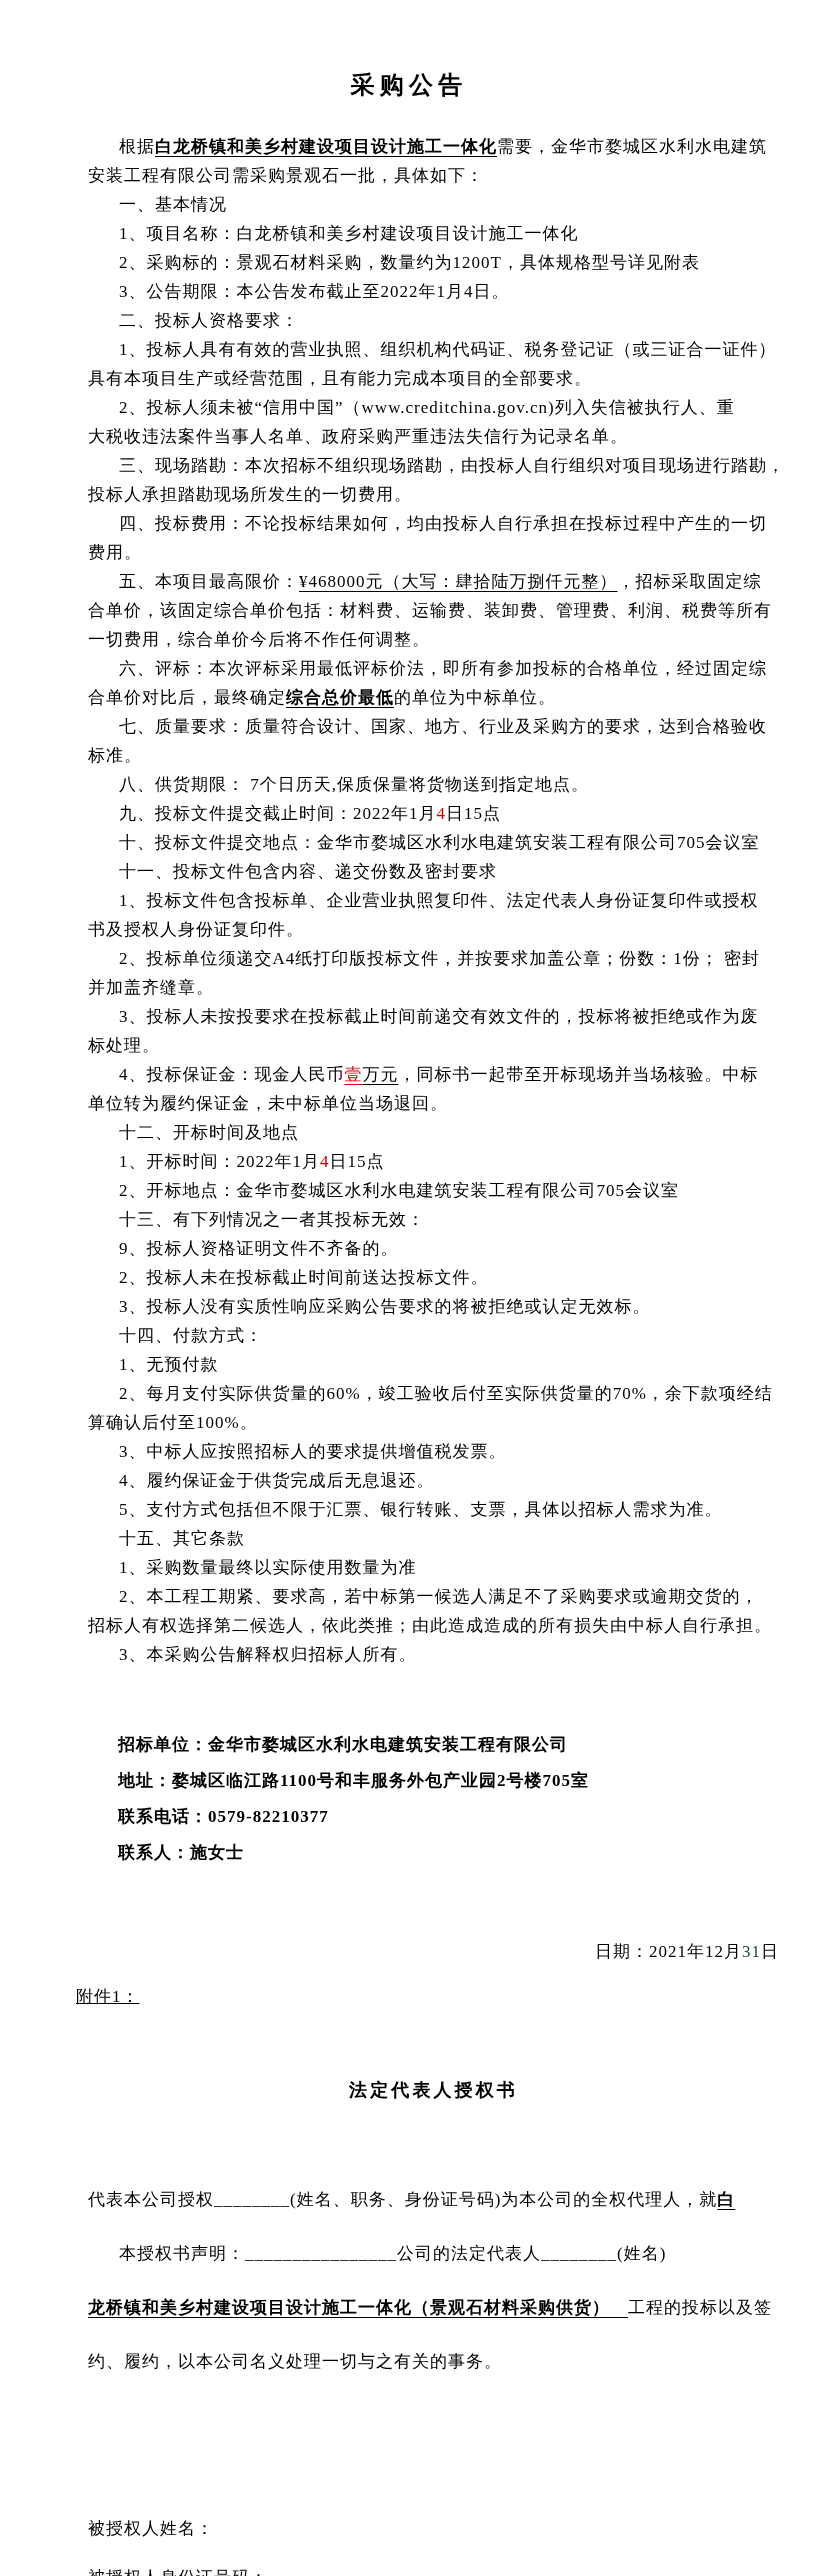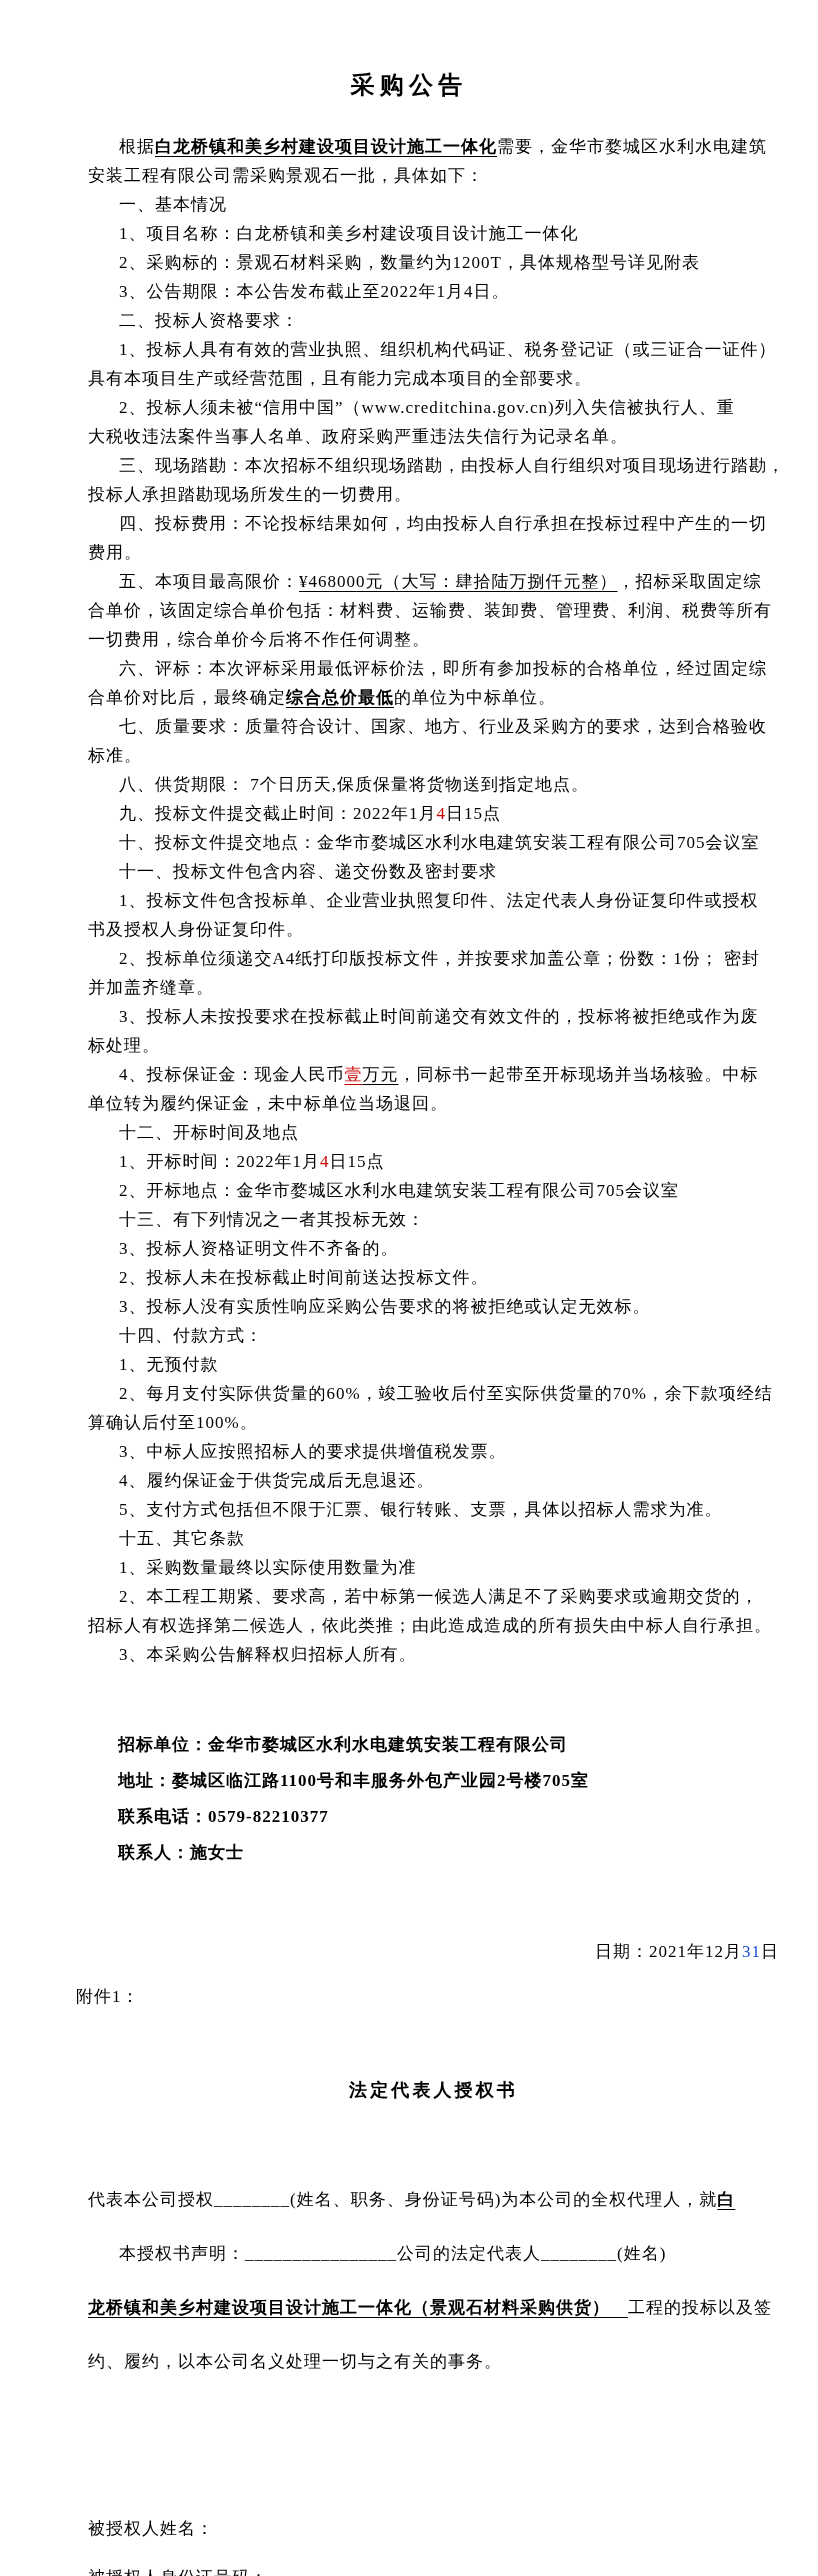--- a/index.html
+++ b/index.html
@@ -9,21 +9,21 @@
   h1.doc-title{margin:0;padding-top:69px;font-size:24px;line-height:33px;text-align:center;
        font-weight:700;letter-spacing:5.2px;}
   .sec{margin:8px 39px 0 88px;overflow:hidden;}
   .ln{margin:0;font-size:17px;letter-spacing:1px;white-space:nowrap;}
   .ind{text-indent:31px;}
   .b{font-weight:700;}
   .u{text-decoration:underline;text-underline-offset:3.6px;text-decoration-thickness:1px;}
   .sec-announce{margin-top:30px;}   .sec-announce .ln{line-height:29px;}
   .sec-contact{margin-top:58px;margin-left:118px;font-weight:bold;} .sec-contact .ln{line-height:36px;}
   .sec-dateline{margin-top:63px;text-align:right;} .sec-dateline .ln{line-height:36px;}
-  .sec-attach{margin-left:76px;}   .sec-attach .ln{line-height:37px;}
+  .sec-attach{margin-left:76px;}   .sec-attach .ln{line-height:37px;text-decoration:underline;}
   .sec-auth-title{margin-top:58px;}
   .sec-auth-title .ln{line-height:34px;text-align:center;font-size:18px;font-weight:700;letter-spacing:3.1px;}
   .sec-auth-a{margin-top:66px;}    .sec-auth-a .ln{line-height:54px;}
   .sec-auth-b{margin-top:115px;}    .sec-auth-b .ln{line-height:49px;}
 </style>
 </head>
 <body>
 
 <div class="doc">
   <h1 class="doc-title">采购公告</h1>
@@ -60,21 +60,21 @@
         <p class="ln ind"><span class="">2、投标单位须递交A4纸打印版投标文件，并按要求加盖公章；份数：1份； 密封</span></p>
         <p class="ln"><span class="">并加盖齐缝章。</span></p>
         <p class="ln ind"><span class="">3、投标人未按投要求在投标截止时间前递交有效文件的，投标将被拒绝或作为废</span></p>
         <p class="ln"><span class="">标处理。</span></p>
         <p class="ln ind"><span class="">4、投标保证金：现金人民币</span><span class="u" style="color: rgb(204, 0, 0);">壹</span><span class="u">万元</span><span class="">，同标书一起带至开标现场并当场核验。中标</span></p>
         <p class="ln"><span class="">单位转为履约保证金，未中标单位当场退回。</span></p>
         <p class="ln ind"><span class="">十二、开标时间及地点</span></p>
         <p class="ln ind"><span class="">1、开标时间：2022年1月</span><span class="" style="color: rgb(204, 0, 0);">4</span><span class="">日15点</span></p>
         <p class="ln ind"><span class="">2、开标地点：金华市婺城区水利水电建筑安装工程有限公司705会议室</span></p>
         <p class="ln ind"><span class="">十三、有下列情况之一者其投标无效：</span></p>
-        <p class="ln ind"><span class="">3、投标人资格证明文件不齐备的。</span></p>
+        <p class="ln ind"><span class="">9、投标人资格证明文件不齐备的。</span></p>
         <p class="ln ind"><span class="">2、投标人未在投标截止时间前送达投标文件。</span></p>
         <p class="ln ind"><span class="">3、投标人没有实质性响应采购公告要求的将被拒绝或认定无效标。</span></p>
         <p class="ln ind"><span class="">十四、付款方式：</span></p>
         <p class="ln ind"><span class="">1、无预付款</span></p>
         <p class="ln ind"><span class="">2、每月支付实际供货量的60%，竣工验收后付至实际供货量的70%，余下款项经结</span></p>
         <p class="ln"><span class="">算确认后付至100%。</span></p>
         <p class="ln ind"><span class="">3、中标人应按照招标人的要求提供增值税发票。</span></p>
         <p class="ln ind"><span class="">4、履约保证金于供货完成后无息退还。</span></p>
         <p class="ln ind"><span class="">5、支付方式包括但不限于汇票、银行转账、支票，具体以招标人需求为准。</span></p>
         <p class="ln ind"><span class="">十五、其它条款</span></p>
@@ -83,21 +83,21 @@
         <p class="ln"><span class="">招标人有权选择第二候选人，依此类推；由此造成造成的所有损失由中标人自行承担。</span></p>
         <p class="ln ind"><span class="">3、本采购公告解释权归招标人所有。</span></p>
       </section>
       <section class="sec sec-contact">
         <p class="ln"><span class="">招标单位：金华市婺城区水利水电建筑安装工程有限公司</span></p>
         <p class="ln"><span class="">地址：婺城区临江路1100号和丰服务外包产业园2号楼705室</span></p>
         <p class="ln"><span class="">联系电话：0579-82210377</span></p>
         <p class="ln"><span class="">联系人：施女士</span></p>
       </section>
       <section class="sec sec-dateline">
-        <p class="ln"><span class="">日期：2021年12月</span><span class="" style="color: #1d4ed8;">31</span><span class="">日</span></p>
+        <p class="ln"><span class="">日期：2021年12月</span><span class="" style="color: #14532d;">31</span><span class="">日</span></p>
       </section>
       <section class="sec sec-attach">
         <p class="ln"><span class="">附件1：</span></p>
       </section>
       <section class="sec sec-auth-title">
         <p class="ln"><span class="">法定代表人授权书</span></p>
       </section>
       <section class="sec sec-auth-a">
         <p class="ln"><span class="">代表本公司授权________(姓名、职务、身份证号码)为本公司的全权代理人，就</span><span class="b u">白</span></p>
         <p class="ln ind"><span class="">本授权书声明：________________公司的法定代表人________(姓名)</span></p>

